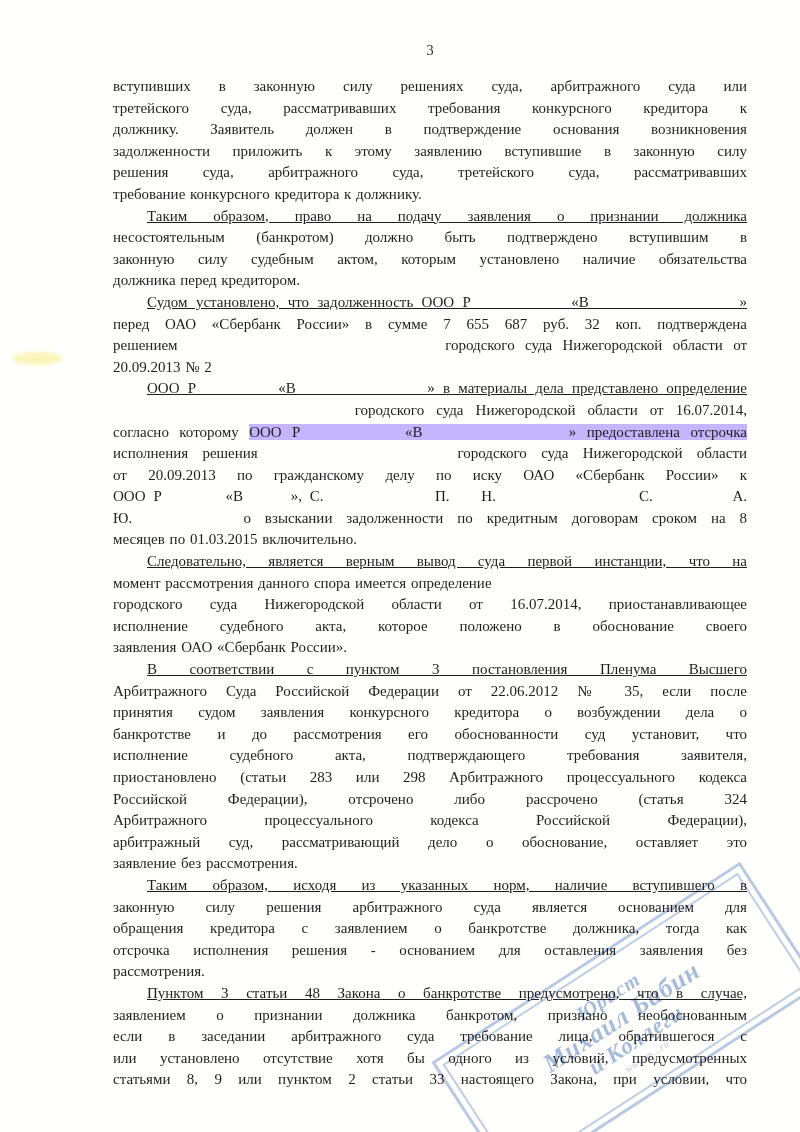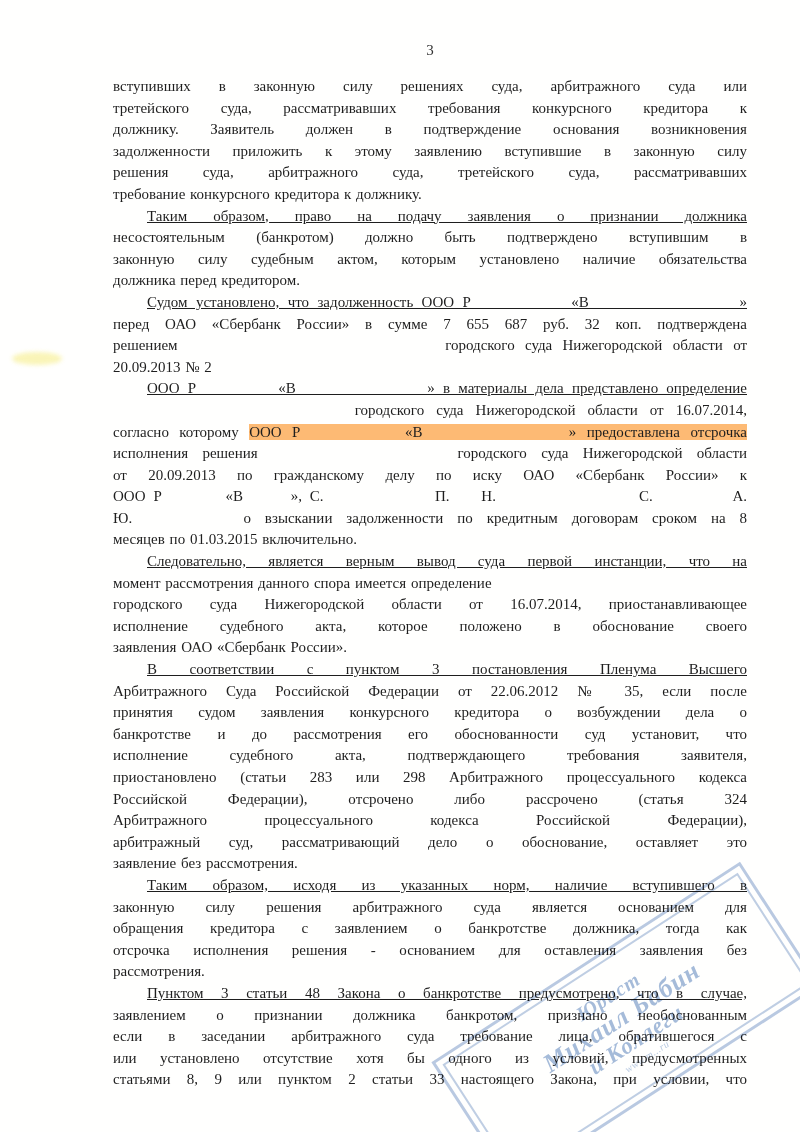--- a/index.html
+++ b/index.html
@@ -18,21 +18,21 @@
   .doc-body{
     position:absolute;top:76px;left:113px;width:634px;
     font-size:15px;line-height:21.6px;
     word-spacing:1px;
   }
   .para{margin:0;}
   .line{min-height:21.6px;}
   .l-just{text-align:justify;text-align-last:justify;}
   .l-left{text-align:right;text-align-last:left;}
   .first-indent{padding-left:34px;text-decoration:underline;}
-  .hl{background:#fdba74;box-decoration-break:clone;margin-top:36px;}
+  .hl{background:#c4b5fd;box-decoration-break:clone;margin-top:36px;}
   .margin-mark{
     position:absolute;left:12px;top:352px;width:50px;height:13px;
     background:#f9f3ac;border-radius:50%;filter:blur(2px);opacity:.85;
   }
   .stamp-wrap{
     position:absolute;left:428px;top:878px;width:420px;height:254px;
     pointer-events:none;mix-blend-mode:multiply;
   }
   .stamp-box{
     position:absolute;left:14px;top:72px;width:362px;height:142px;

